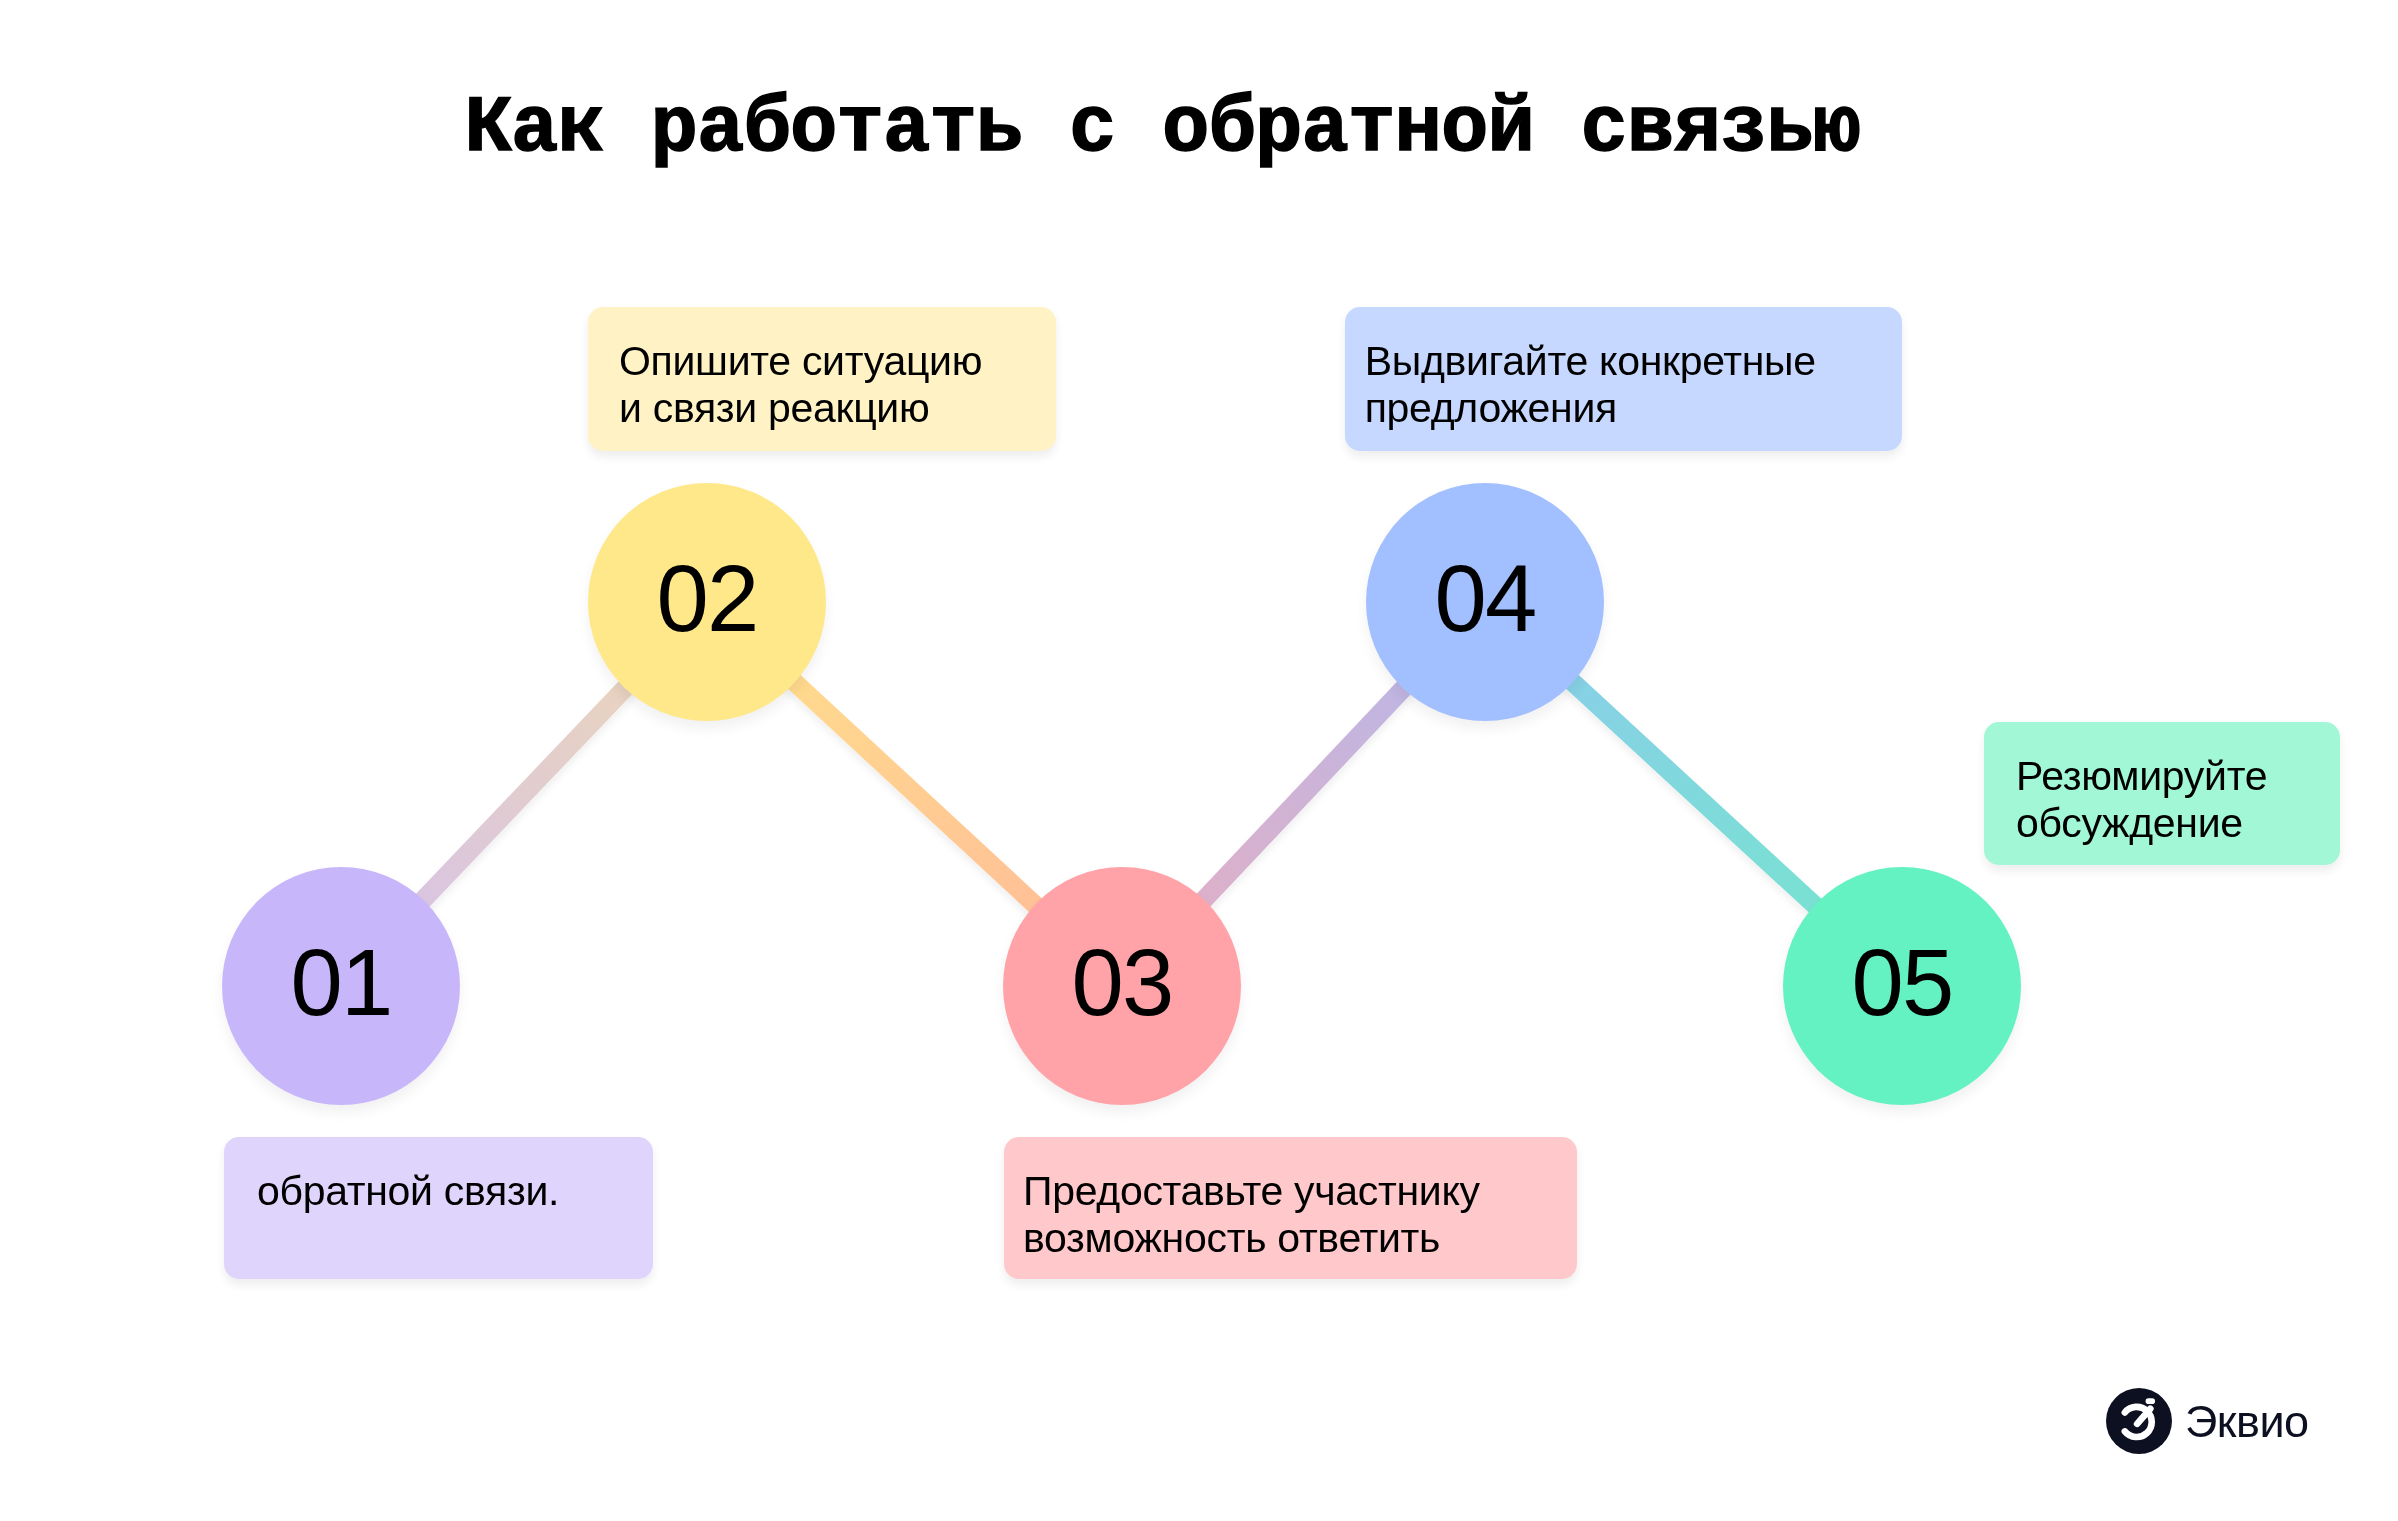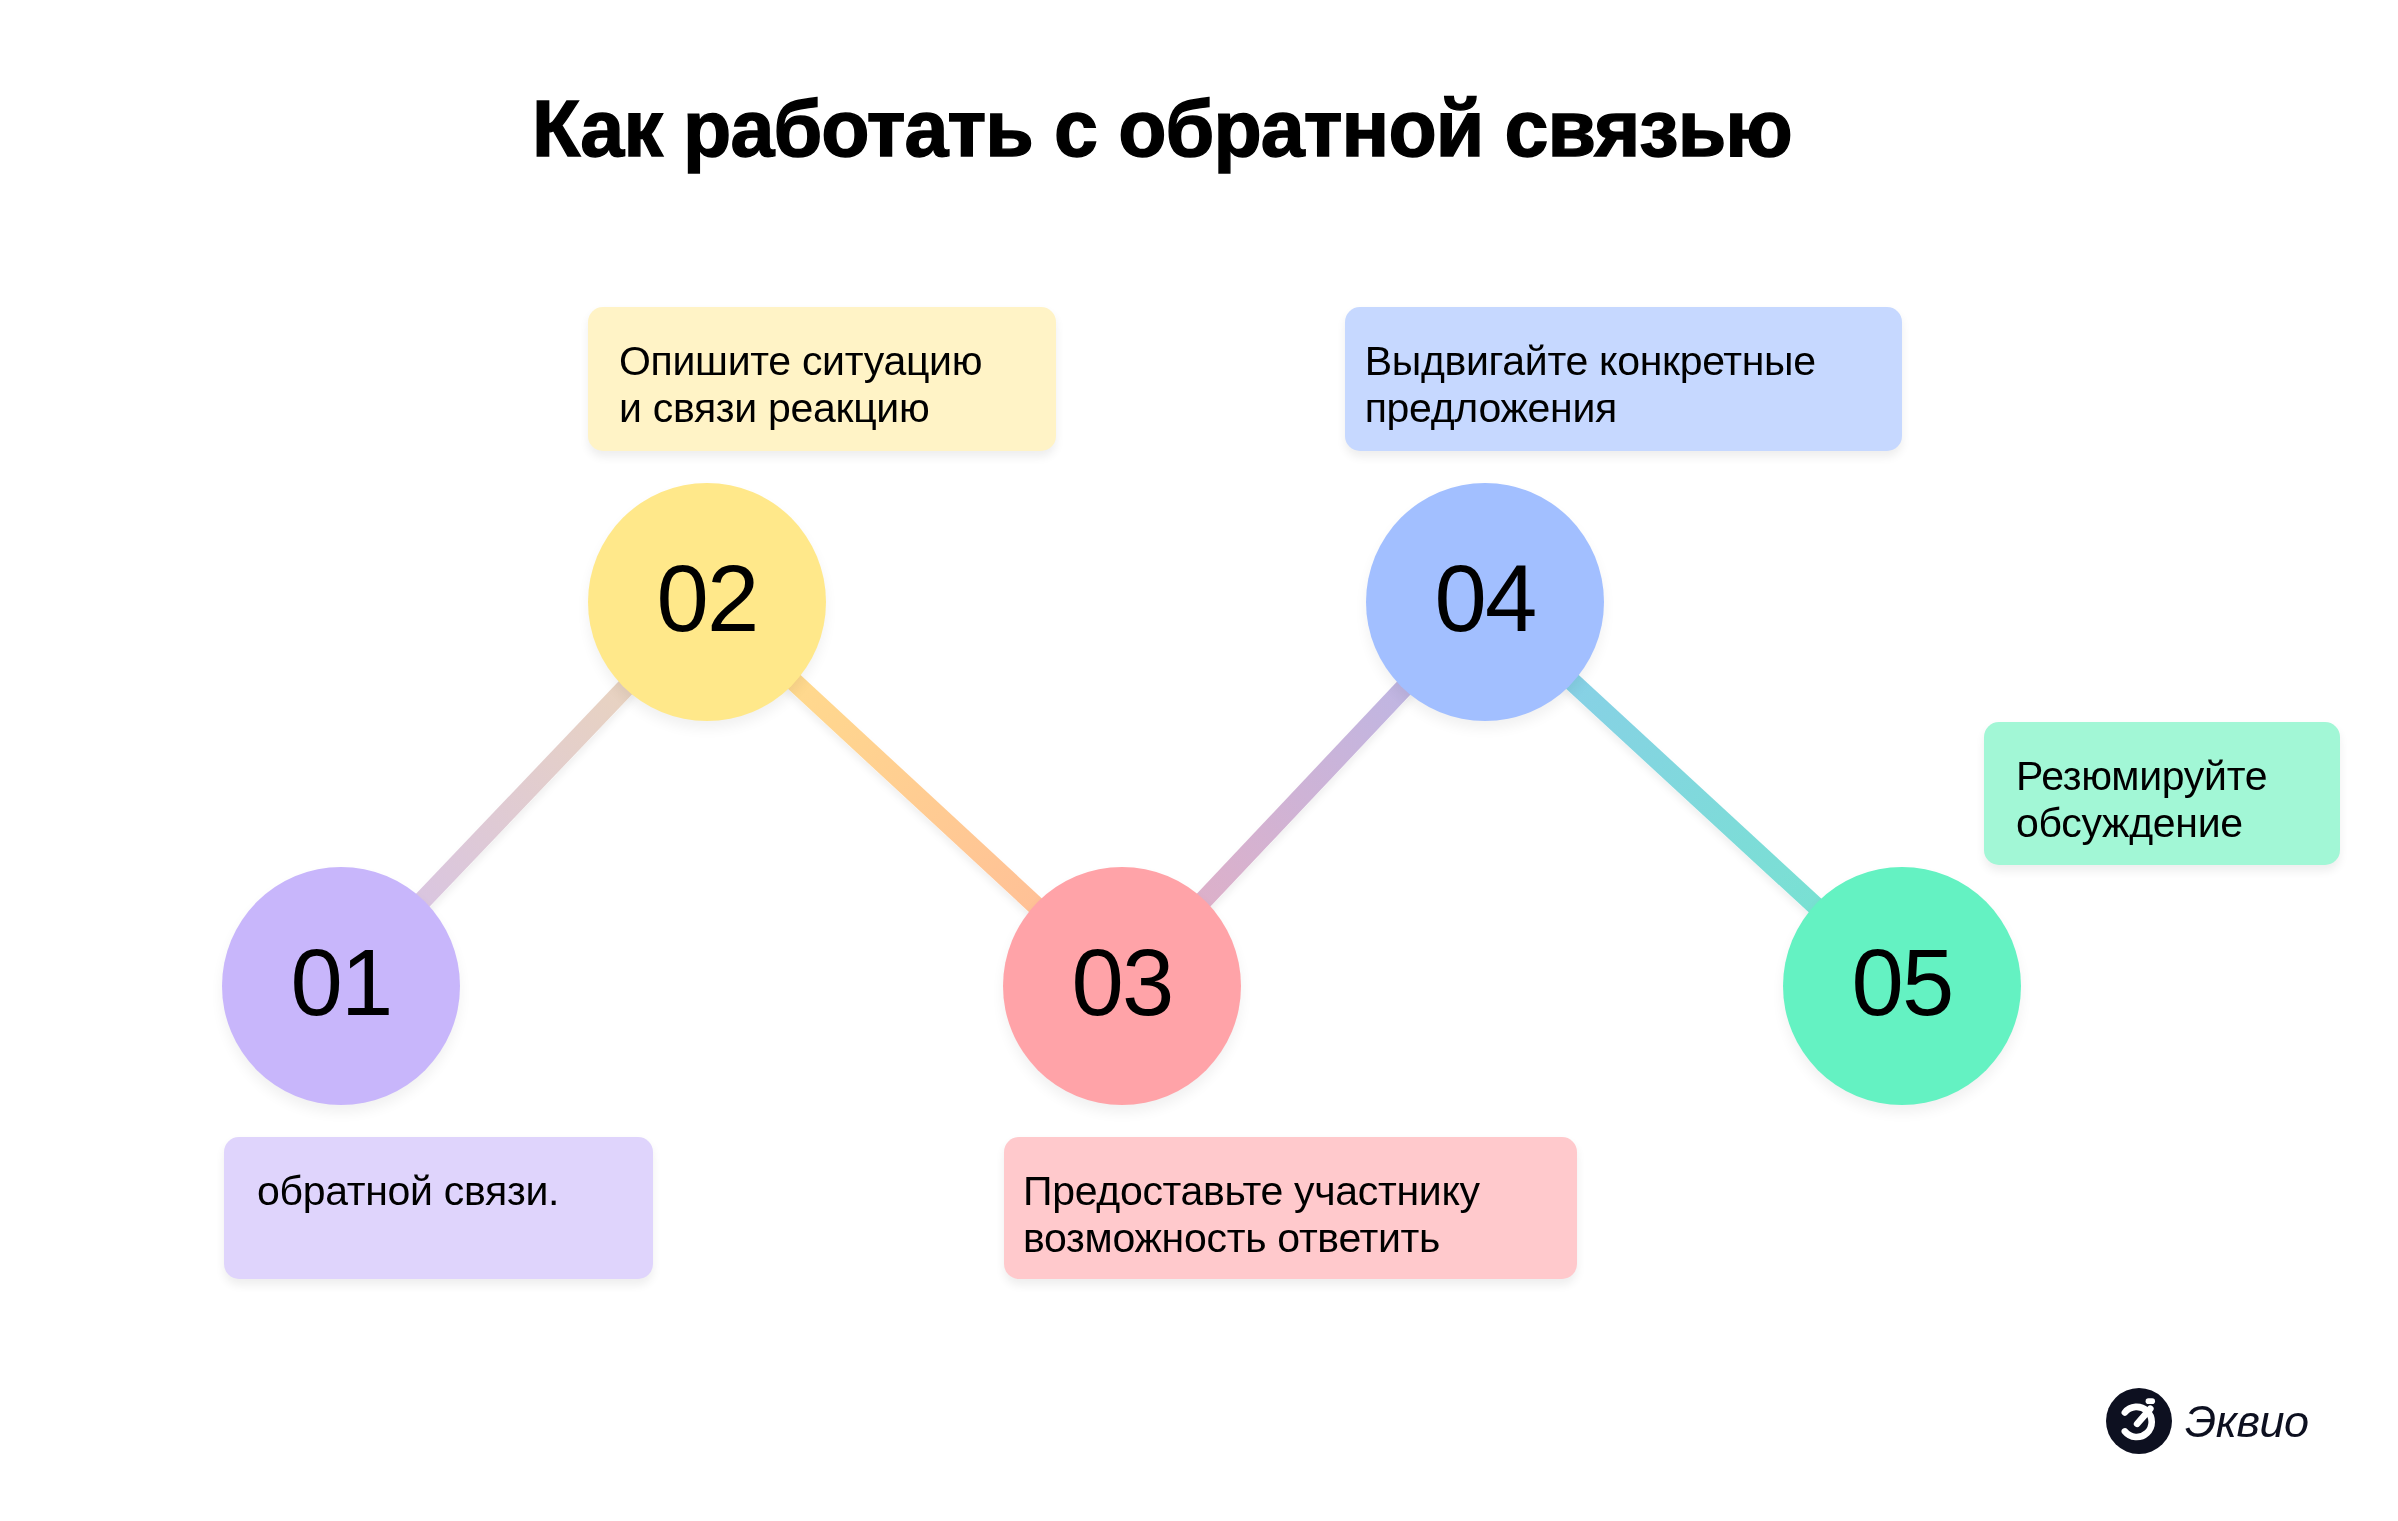--- a/index.html
+++ b/index.html
@@ -19,20 +19,21 @@
       position: absolute;
       left: 0;
       width: 2324px;
       top: 82px;
       text-align: center;
       font-size: 79px;
       font-weight: 900;
       letter-spacing: -0.9px;
       line-height: 94px;
       color: #000;
+      font-family: Liberation Mono, monospace;
       -webkit-text-stroke: 1.4px #000;
     }
     svg.connectors {
       position: absolute;
       left: 0;
       top: 0;
       width: 2399px;
       height: 1522px;
     }
     .circle {
@@ -66,21 +67,20 @@
     .card .line {
       display: block;
       white-space: nowrap;
     }
     .logo {
       position: absolute;
       left: 2106px;
       top: 1388px;
       display: flex;
       align-items: center;
-      font-style: italic;
     }
     .logo-mark {
       width: 66px;
       height: 66px;
       border-radius: 50%;
       background: #0d1020;
       display: flex;
       align-items: center;
       justify-content: center;
     }

